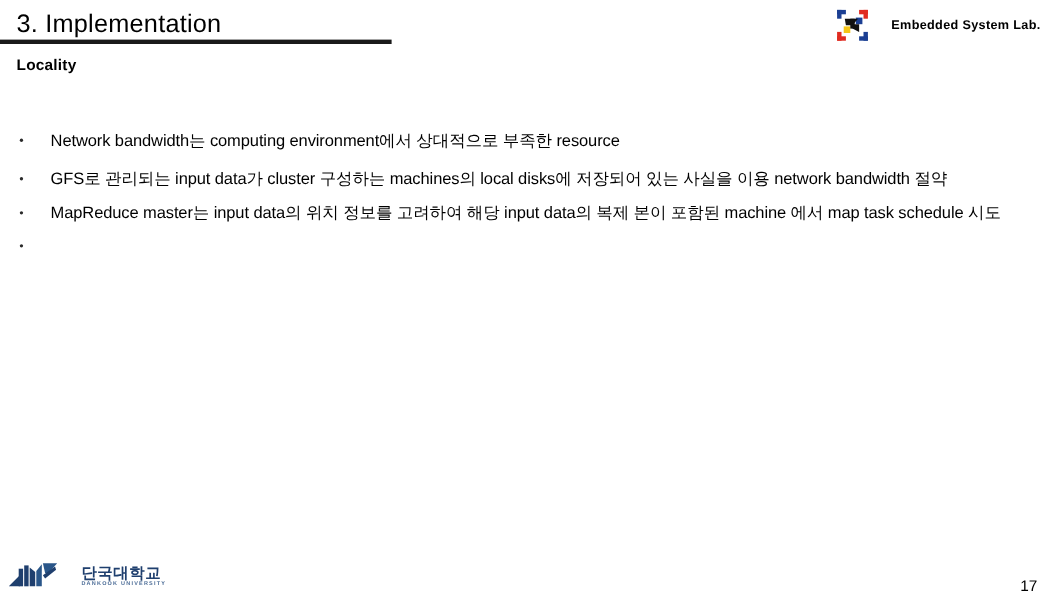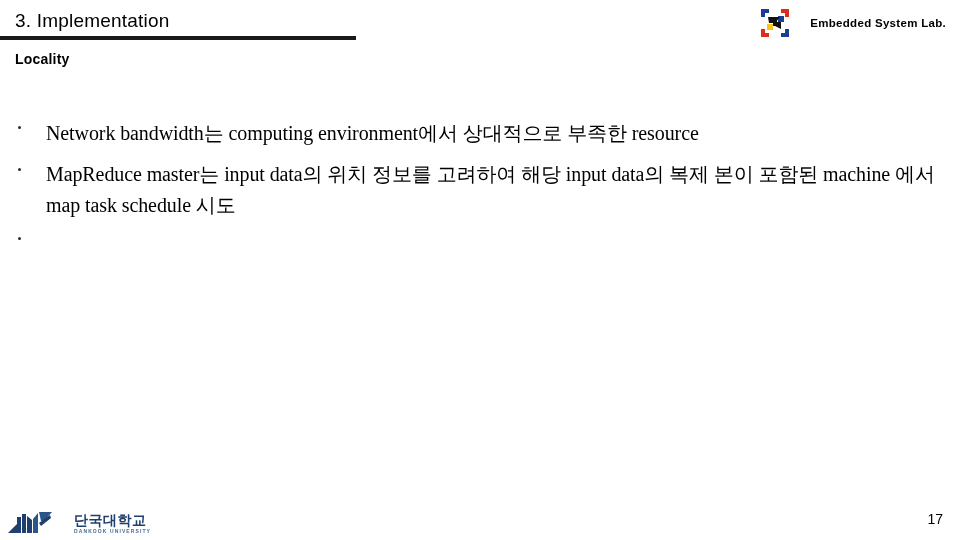--- a/index.html
+++ b/index.html
@@ -14,21 +14,21 @@
     overflow: hidden;
     font-family: "Liberation Sans", sans-serif;
     color: #000000;
   }
 
   
   .slide-title {
     position: absolute;
     left: 15px;
     top: 9px;
-    font-size: 19px;
+    font-size: 23px;
     line-height: 24px;
     font-weight: 400;
     letter-spacing: 0.2px;
     white-space: nowrap;
     color: #000;
   }
   .title-rule {
     position: absolute;
     left: 0px;
     top: 36px;
@@ -88,24 +88,24 @@
   .bullet-row .dot {
     position: absolute;
     left: 3px;
     top: 9px;
     width: 3px;
     height: 3px;
     background: #2b2b2b;
     border-radius: 50%;
   }
   .bullet-text {
-    font-size: 20px;
+    font-size: 15px;
     line-height: 1.52;
     color: #000;
-    font-family: Liberation Serif, serif;
+    font-family: Liberation Sans, sans-serif;
     letter-spacing: -0.1px;
   }
   .bullet-row.b1 { margin-bottom: 11px; }
   .bullet-row.b1 .dot { top: 8px; }
   .bullet-row.b2 { margin-bottom: 8px; }
   .bullet-row.b3 { margin-bottom: 8px; }
   .bullet-row.b4 { margin-bottom: 9px; }
 
   
   .univ-brand {
@@ -138,21 +138,21 @@
   .univ-en {
     font-size: 5px;
     font-weight: bold;
     color: #4a6b96;
     letter-spacing: 1.1px;
     margin-top: 2px;
   }
   .page-number {
     position: absolute;
     right: 17px;
-    bottom: 13px;
+    bottom: 0;
     font-size: 14px;
     color: #000;
   }
 </style>
 </head>
 <body>
 
 <div class="slide-title">3. Implementation</div>
 <div class="title-rule"></div>
 
@@ -186,20 +186,24 @@
 
 <div class="section-heading">Locality</div>
 
 <div class="bullets">
 
   <div class="bullet-row b1">
     <span class="dot"></span>
     <span class="bullet-text">Network bandwidth는 computing environment에서 상대적으로 부족한 resource</span>
   </div>
 
+  <div class="bullet-row b2">
+    <span class="dot"></span>
+    <span class="bullet-text">GFS로  관리되는 input data가 cluster 구성하는 machines의 local disks에 저장되어 있는 사실을 이용 network bandwidth 절약</span>
+  </div>
 
   <div class="bullet-row b3">
     <span class="dot"></span>
     <span class="bullet-text">MapReduce master는 input data의 위치 정보를 고려하여 해당 input data의 복제 본이 포함된 machine 에서 map task schedule 시도</span>
   </div>
 
   <div class="bullet-row b4">
     <span class="dot"></span>
   </div>
 

